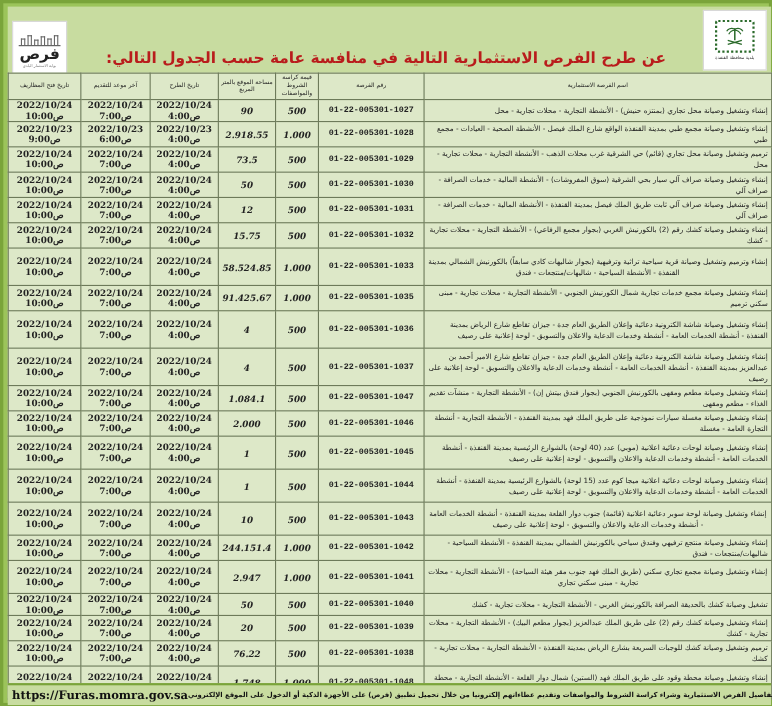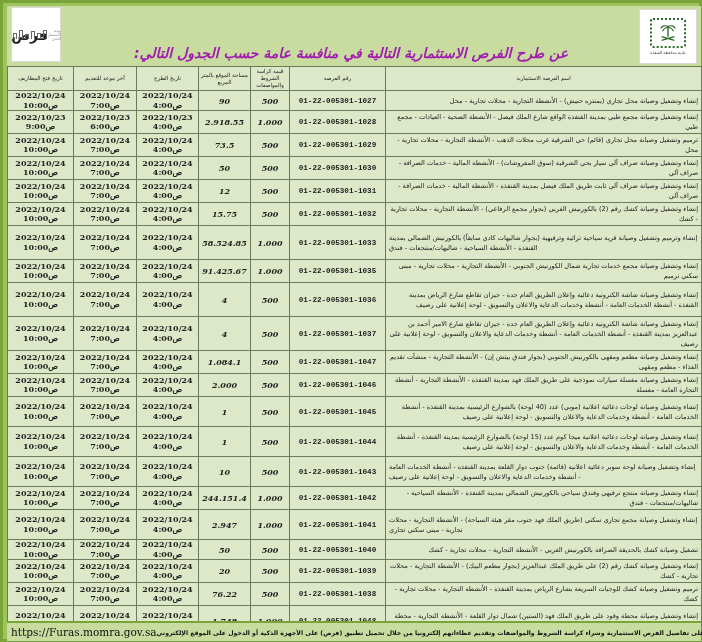--- a/index.html
+++ b/index.html
@@ -7,44 +7,44 @@
   body { font-family: "DejaVu Sans", sans-serif; }
   .frame {
     position: absolute; left: 0; top: 0; width: 702px; height: 642px;
     background: #9cc45a; border: 3px solid #7aa43a;
   }
   .header {
     position: absolute; left: 4px; top: 3px; width: 694px; height: 62px;
     background: #c8dca0;
   }
   .logo-left {
-    position: absolute; left: 4px; top: 1px; width: 50px; height: 55px;
+    position: absolute; left: 4px; top: 13px; width: 50px; height: 55px;
     background: #ffffff; border: 1px solid #d8d8d8;
-    display: flex; flex-direction: row; align-items: center; justify-content: center;
+    display: flex; flex-direction: column; align-items: center; justify-content: center;
   }
   .logo-left .skyline { width: 38px; height: 10px; border-bottom: 1px solid #555; position: relative; }
   .logo-left .skyline span { position: absolute; bottom: 0; width: 4px; border: 1px solid #666; border-bottom: none; }
   .logo-left .brand { font-size: 14px; font-weight: bold; color: #222; line-height: 16px; direction: rtl; }
   .logo-left .sub { font-size: 3.5px; color: #777; direction: rtl; }
   .logo-right {
     position: absolute; right: 4px; top: 3px; width: 58px; height: 55px;
     background: #ffffff; border: 1px solid #d8d8d8;
     display: flex; flex-direction: column; align-items: center; justify-content: center;
   }
   .emblem { width: 36px; height: 30px; border: 2px dotted #2a6a2a; border-radius: 3px; display: flex; align-items: center; justify-content: center; }
   .emblem svg { width: 22px; height: 22px; }
   .logo-right .caption { font-size: 4px; color: #333; margin-top: 2px; direction: rtl; }
   .title {
     position: absolute; left: 60px; right: 66px; top: 0px; text-align: center;
     font-family: "DejaVu Sans", sans-serif; font-weight: bold; font-size: 28px;
     color: #111; direction: rtl; letter-spacing: 0px; line-height: 36px;
   }
   .subtitle {
     position: absolute; left: 60px; right: 66px; top: 37px; text-align: center;
-    font-weight: bold; font-size: 14px; color: #a21caf; direction: rtl; line-height: 20px; font-style: italic;
+    font-weight: bold; font-size: 14px; color: #b91c1c; direction: rtl; line-height: 20px;
   }
   .table-wrap {
     position: absolute; left: 4px; top: 63px; width: 694px; height: 554px;
     background: #f4f4e8;
   }
   table {
     width: 694px; border-collapse: collapse; table-layout: fixed;
     background: #dde8c8;
   }
   th, td { border: 1px solid #6d7a5a; text-align: center; vertical-align: middle; }
@@ -53,29 +53,29 @@
     background: #dde8c8; direction: rtl; padding: 1px;
   }
   td { font-family: "DejaVu Serif", serif; font-weight: bold; color: #222; }
   td.date { font-size: 8px; line-height: 9.5px; }
   td.num { font-size: 8px; font-style: italic; }
   td.oppno { font-size: 7.6px; letter-spacing: 0px; white-space: nowrap; font-family: Liberation Mono, monospace; }
   td.name {
     font-family: "DejaVu Sans", sans-serif; font-size: 6.6px; line-height: 10px;
     direction: rtl; text-align: right; padding: 1px 3px; font-weight: normal;
   }
-  td.name.center { text-align: left; }
+  td.name.center { text-align: center; }
   .d-line { display: block; }
   .footer {
     position: absolute; left: 4px; top: 618px; width: 694px; height: 20px;
     background: #c8dca0; border-top: 2px solid #7aa43a;
     display: flex; align-items: center; justify-content: space-between; padding: 0 4px;
     direction: ltr;
   }
-  .footer .url { font-family: "DejaVu Serif", serif; font-weight: normal; font-size: 10.5px; color: #111; }
+  .footer .url { font-family: "DejaVu Serif", serif; font-weight: bold; font-size: 10.5px; color: #111; }
   .footer .note { font-size: 6.2px; font-weight: bold; color: #111; direction: rtl; white-space: nowrap; }
 </style>
 </head>
 <body>
 
 <div class="frame">
 
   <div class="header">
     <div class="logo-left">
       <div class="skyline">

